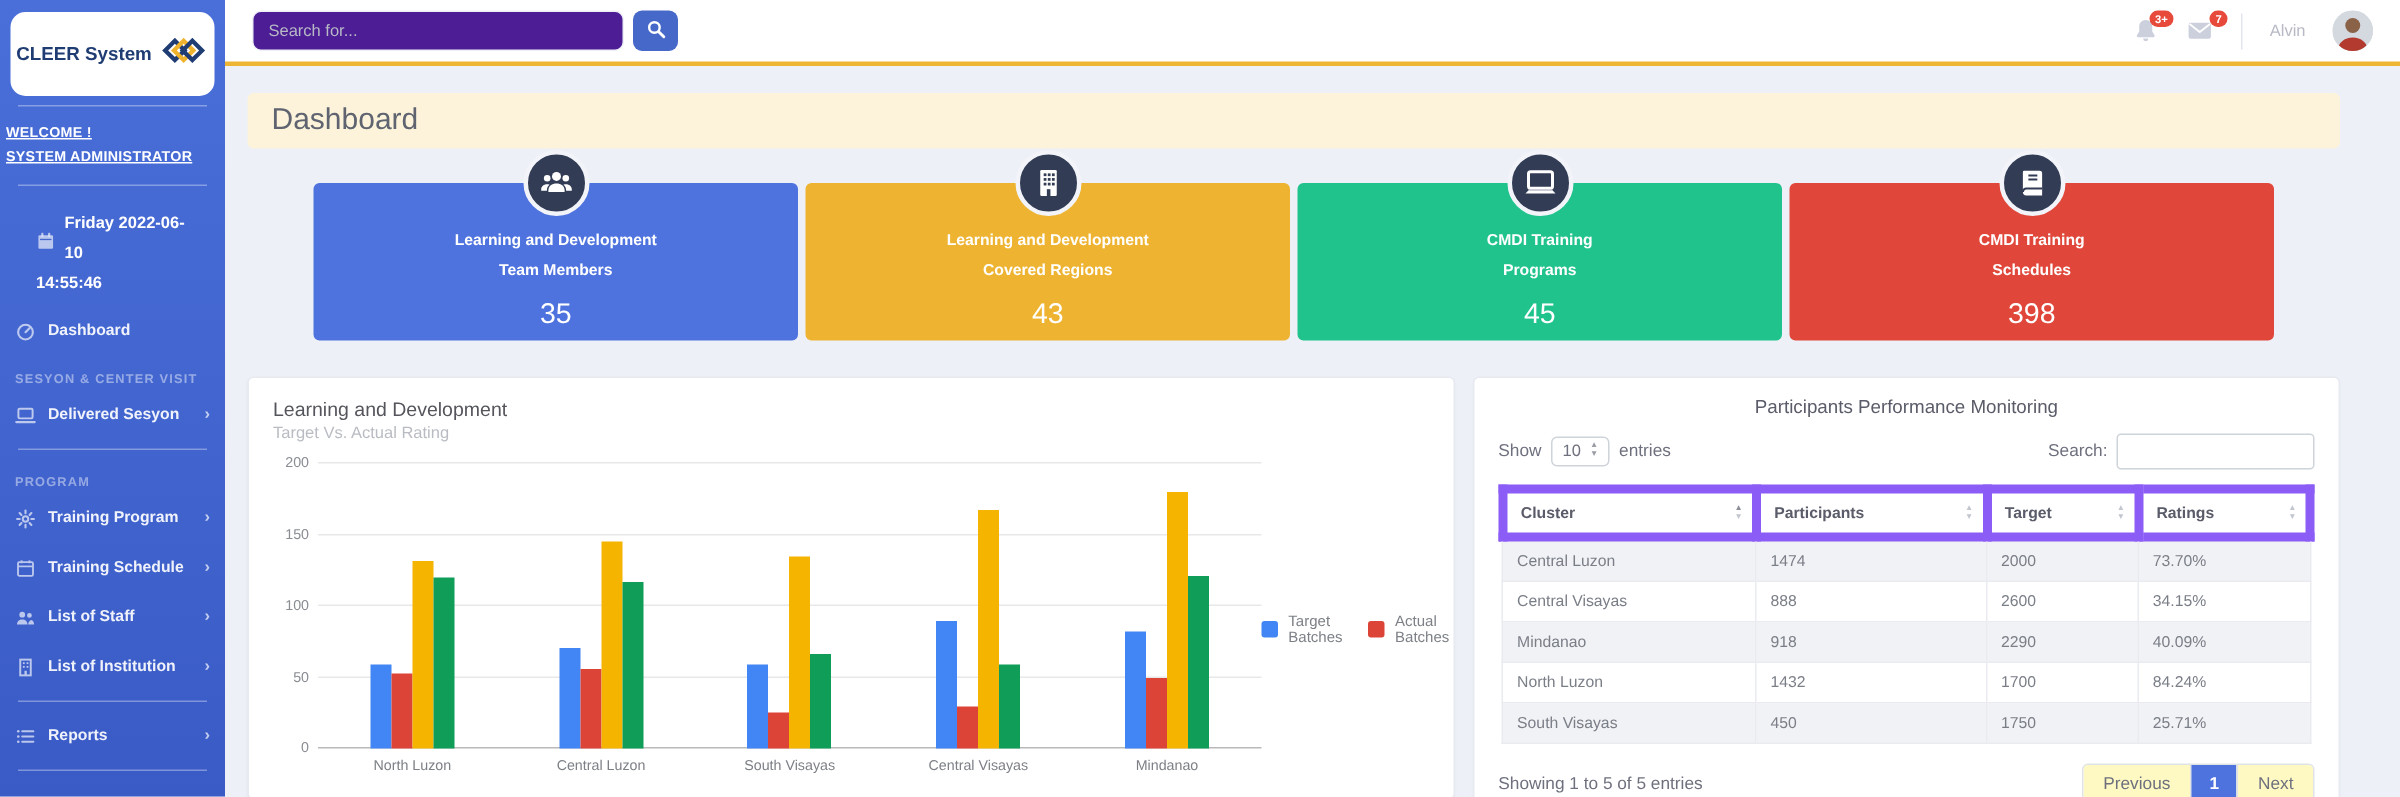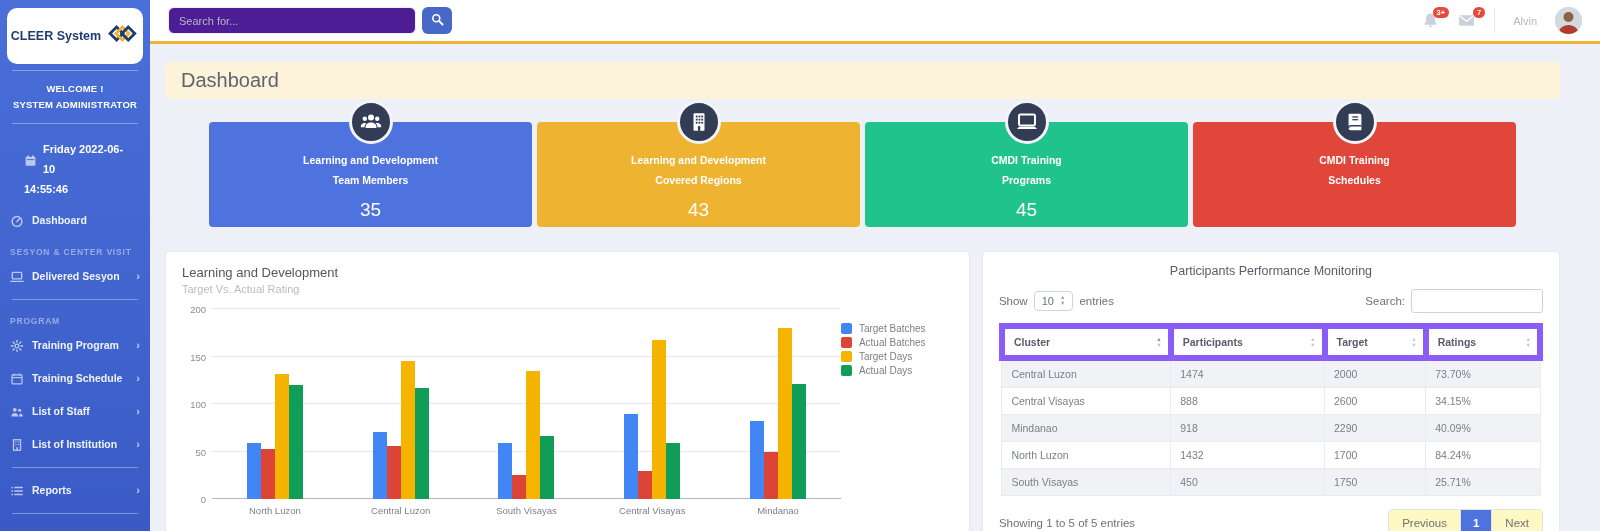--- a/index.html
+++ b/index.html
@@ -5,21 +5,21 @@
   * { margin:0; padding:0; box-sizing:border-box; }
   html,body { width:1600px; height:531px; overflow:hidden; font-family:"Liberation Sans",sans-serif; background:#edf0f6; }
 
   
   .sidebar { position:absolute; left:0; top:0; width:150px; height:531px;
     background:linear-gradient(180deg,#4a6fd8 0%,#3a5bc6 100%); color:#fff; z-index:5; }
   .brand-card { margin:8px 7px 6px; background:#fff; border-radius:10px; height:56px;
     display:flex; align-items:center; justify-content:center; gap:4px; cursor:pointer; }
   .brand-text { color:#1f3c73; font-weight:bold; font-size:12.5px; }
   .sb-divider { height:1px; background:rgba(255,255,255,0.35); margin:6px 12px; }
-  .welcome { text-align:center; font-size:9.5px; font-weight:bold; line-height:1.7; margin:10px 4px; letter-spacing:0.2px; }
+  .welcome { text-align:left; font-size:9.5px; font-weight:bold; line-height:1.7; margin:10px 4px; letter-spacing:0.2px;text-decoration:underline; }
   .datetime { font-size:11px; font-weight:bold; padding:10px 24px 4px; line-height:1.8; }
   .datetime .row1 { display:flex; align-items:center; gap:6px; }
   .nav-item { display:flex; align-items:center; gap:7px; padding:10px 10px; font-size:10.5px;
     font-weight:bold; color:rgba(255,255,255,0.92); cursor:pointer; }
   .nav-item .ni-icon { width:15px; height:13px; opacity:0.65; flex:0 0 15px; }
   .nav-item .chev { margin-left:auto; font-size:11px; opacity:0.75; }
   .nav-heading { font-size:8.5px; font-weight:bold; letter-spacing:0.8px; color:rgba(255,255,255,0.45);
     padding:10px 10px 3px; text-transform:uppercase; }
   .sb-icon { width:13px; height:13px; opacity:0.85; }
 
@@ -70,21 +70,21 @@
   .yticks { width:30px; position:relative; height:190px; }
   .ytick { position:absolute; right:6px; transform:translateY(50%); font-size:9.5px; color:#8a8d93; }
   .plot { position:relative; flex:1; height:190px; }
   .gridline { position:absolute; left:0; right:0; height:1px; background:#e8e8e8; }
   .gridline.base { background:#b9b9b9; }
   .groups { position:absolute; left:0; right:0; top:0; bottom:0; display:flex; }
   .group-col { flex:1; display:flex; align-items:flex-end; justify-content:center; }
   .bar { width:14px; }
   .xlabels { display:flex; margin-left:30px; margin-top:6px; }
   .xlabel { flex:1; text-align:center; font-size:9.5px; color:#7d8086; }
-  .legend { width:112px; padding-top:14px; display:flex; flex-direction:column; gap:3px; }
+  .legend { width:112px; padding-top:14px; display:flex; gap:17px; }
   .legend-item { display:flex; align-items:center; gap:7px; }
   .legend-swatch { width:11px; height:11px; border-radius:2px; flex:0 0 11px; }
   .legend-label { font-size:10px; color:#7d8086; }
 
   
   .table-card { flex:1; padding:12px 16px 14px; }
   .table-title { text-align:center; font-size:12.5px; color:#5a5c69; }
   .table-controls { display:flex; align-items:center; margin:11px 0 10px; font-size:11.5px; color:#6e707e; }
   .entries-select { display:inline-flex; align-items:center; gap:6px; border:1px solid #ced4da; border-radius:4px;
     padding:3px 7px; margin:0 6px; font-size:11px; color:#6e707e; cursor:pointer; background:#fff; }
@@ -333,20 +333,21 @@
         <div class="stat-icon-circle">
           <svg viewBox="0 0 24 24" width="22" height="22">
             <path d="M6 3h11.2A1.8 1.8 0 0 1 19 4.8V21H7.5A2.5 2.5 0 0 1 5 18.5V4A1 1 0 0 1 6 3z" fill="#fff"></path>
             <path d="M5 18.5A2.5 2.5 0 0 1 7.5 16H19" fill="none" stroke="#323c55" stroke-width="1.6"></path>
             <line x1="9" y1="6.5" x2="15.5" y2="6.5" stroke="#323c55" stroke-width="1.4"></line>
             <line x1="9" y1="9.5" x2="15.5" y2="9.5" stroke="#323c55" stroke-width="1.4"></line>
           </svg>
         </div>
         <div class="stat-title">CMDI Training</div>
         <div class="stat-title2">Schedules</div>
+        <div class="stat-value">398</div>
       </div>
     </div>
 
   <div class="bottom-row">
 
     <div class="card chart-card">
       <div class="chart-title">Learning and Development</div>
       <div class="chart-subtitle">Target Vs. Actual Rating</div>
       <div class="chart-flex">
         <div class="chart-main">

